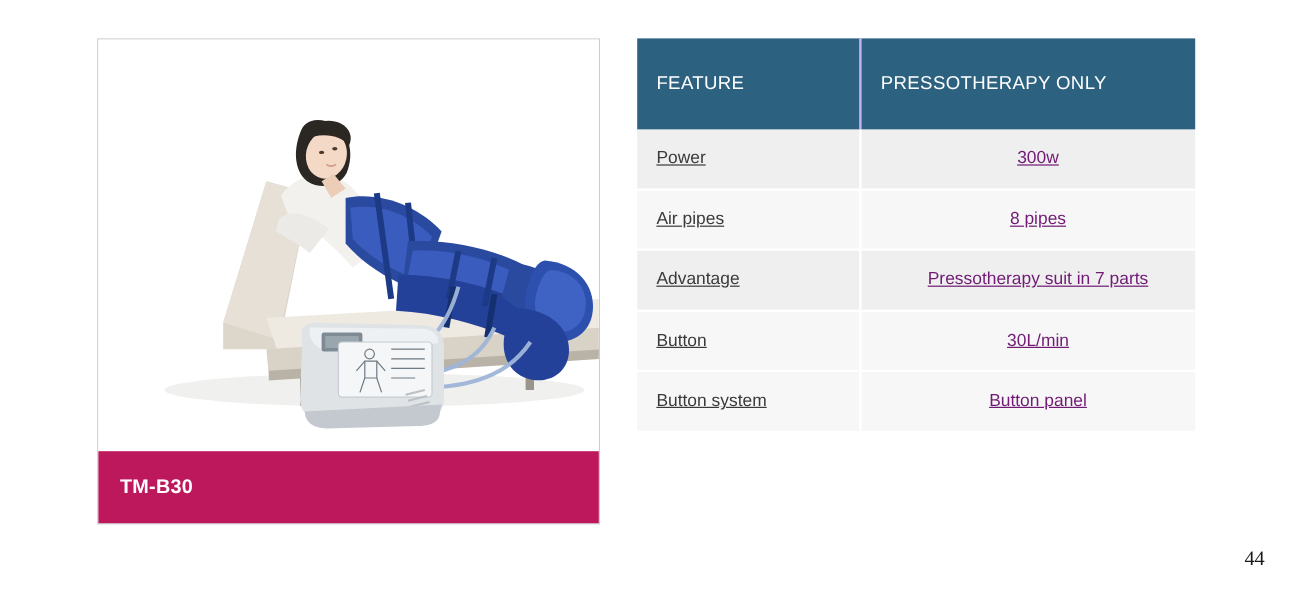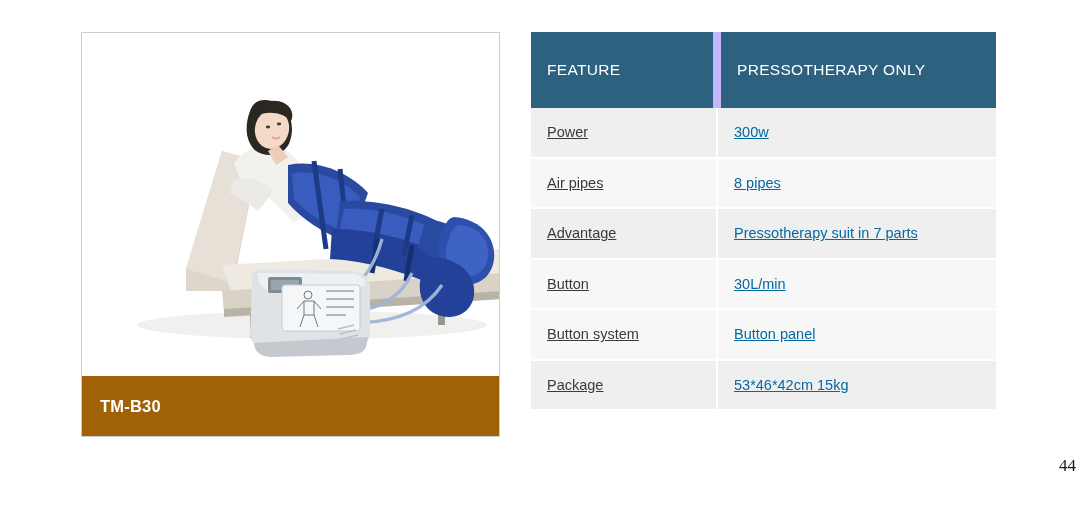--- a/index.html
+++ b/index.html
@@ -34,21 +34,21 @@
     height: 344px;
     overflow: hidden;
     background: #ffffff;
   }
   #product-caption-bar {
     position: absolute;
     left: 0;
     bottom: 0;
     width: 100%;
     height: 60px;
-    background: #a16207;
+    background: #be185d;
     color: #ffffff;
     display: flex;
     align-items: center;
     padding-left: 18px;
     box-sizing: border-box;
     font-size: 16.5px;
     letter-spacing: .2px;
   }
   #product-caption-bar .model {
     font-weight: bold;
@@ -83,47 +83,48 @@
     font-weight: normal;
   }
   #spec-table thead th {
     background: #2d6180;
     color: #ffffff;
     height: 76px;
     font-size: 15.5px;
     letter-spacing: .3px;
   }
   #spec-table thead th.col-feature {
-    border-right: 8px solid #c4b5fd;
+    border-right: 2px solid #c4b5fd;
   }
   #spec-table tbody td {
     height: 48.5px;
     border-bottom: 2px solid #ffffff;
     text-decoration: underline;
   }
   #spec-table tbody tr td.cell-key {
     background: #efefef;
     border-right: 2px solid #ffffff;
     color: #3a3a3a;
   }
   #spec-table tbody tr td.cell-val {
     background: #efefef;
-    color: #0369a1;
+    color: #701a75;
+    text-align: center;
   }
   #spec-table tbody tr.alt td.cell-key,
   #spec-table tbody tr.alt td.cell-val {
     background: #f7f7f7;
   }
   col.c1 { width: 186px; }
   col.c2 { width: 279px; }
 
   
   #page-number {
     position: absolute;
-    right: 4px;
+    right: 26px;
     bottom: 30px;
     font-size: 17px;
     color: #1a1a1a;
     font-family: "Liberation Serif", serif;
   }
 </style>
 </head>
 <body>
 
 <div id="product-card">
@@ -265,20 +266,16 @@
       <td class="cell-val">Pressotherapy suit in 7 parts</td>
     </tr>
     <tr class="alt">
       <td class="cell-key">Button</td>
       <td class="cell-val">30L/min</td>
     </tr>
     <tr class="alt">
       <td class="cell-key">Button system</td>
       <td class="cell-val">Button panel</td>
     </tr>
-    <tr>
-      <td class="cell-key">Package</td>
-      <td class="cell-val">53*46*42cm 15kg</td>
-    </tr>
   </tbody>
 </table>
 
 <div id="page-number">44</div>
 
 </body></html>

